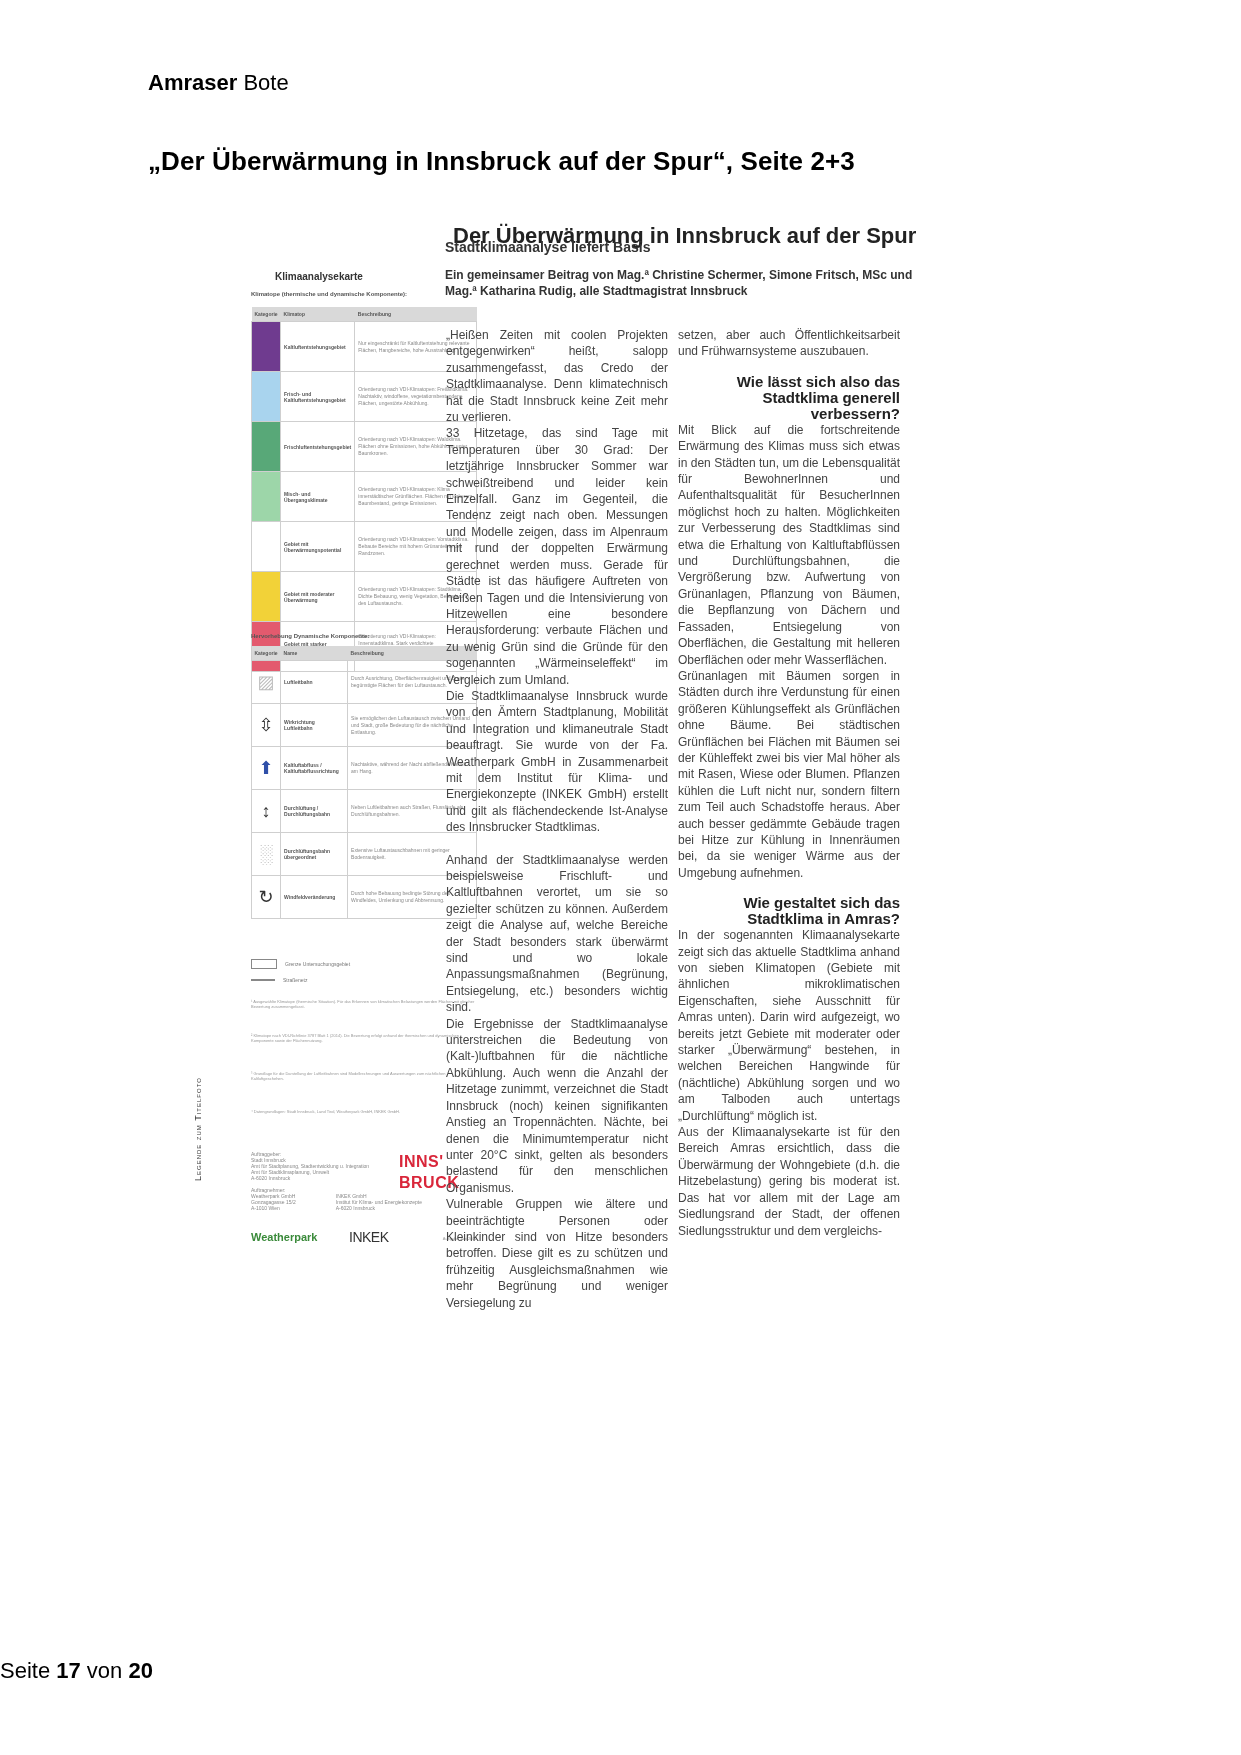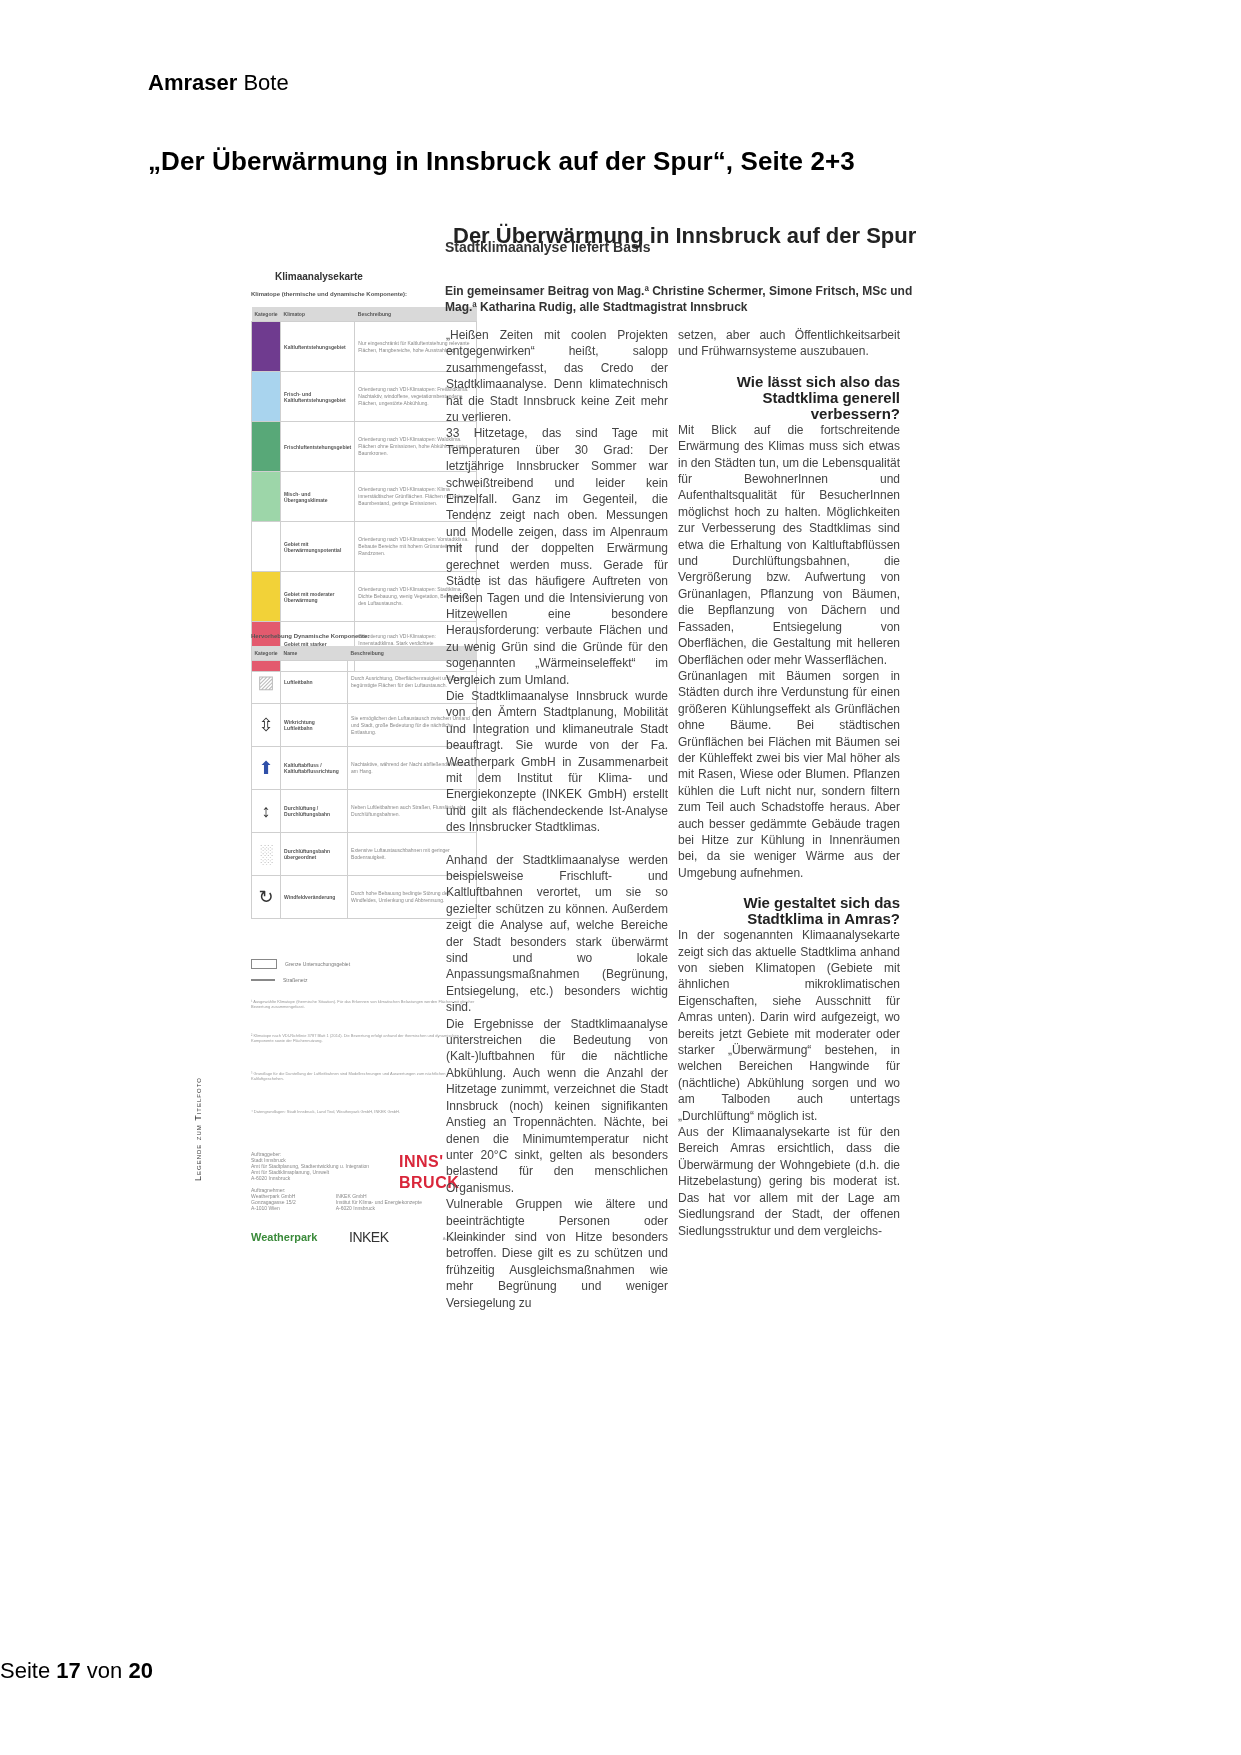--- a/index.html
+++ b/index.html
@@ -36,21 +36,21 @@
   .logos { position: absolute; left: 36px; top: 900px; width: 226px; height: 120px; font-size: 5px; color: #888; }
   .logo-ibk { position: absolute; left: 148px; top: 0px; color: #d9263a; font-weight: bold; font-size: 16px; line-height: 21px; letter-spacing: 0.5px; }
   .logo-wp { position: absolute; left: 0px; top: 80px; color: #3a8a3a; font-weight: bold; font-size: 11px; }
   .logo-inkek { position: absolute; left: 98px; top: 78px; color: #333; font-size: 14px; letter-spacing: -0.5px; }
   .stamp { position: absolute; right: 0; top: 85px; font-size: 4px; color: #999; }
 
   
   .article { position: absolute; left: 230px; top: 0; width: 570px; }
   .a-title { position: absolute; left: 8px; top: -12px; font-size: 22px; font-weight: bold; color: #222; white-space: nowrap; }
   .a-sub { position: absolute; left: 0; top: 4px; font-size: 14px; font-weight: bold; color: #333; white-space: nowrap; }
-  .a-authors { position: absolute; left: 0; top: 48px; width: 470px; font-size: 12px; font-weight: bold; color: #333; line-height: 16px; }
+  .a-authors { position: absolute; left: 0; top: 32px; width: 470px; font-size: 12px; font-weight: bold; color: #333; line-height: 16px; }
   .col { position: absolute; top: 92px; width: 222px; font-size: 12px; line-height: 16.4px; color: #444; text-align: justify; }
   .col1 { left: 1px; }
   .col2 { left: 233px; }
   .col p { margin: 0; }
   .col p.gap { margin-top: 16px; }
   .col h3 { margin: 14px 0 0 0; font-size: 15px; line-height: 16px; font-weight: bold; color: #222; text-align: right; }
 </style>
 </head>
 <body>
 

